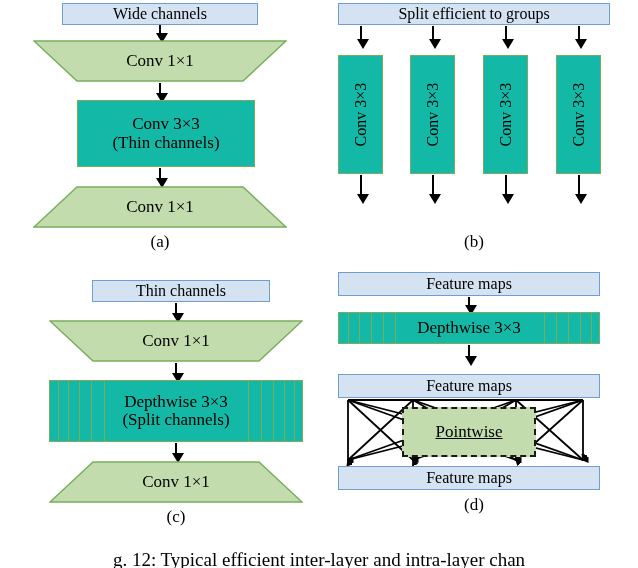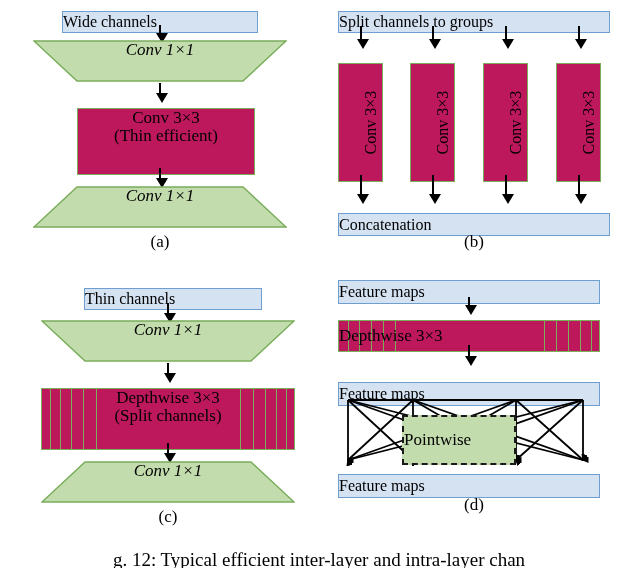--- a/index.html
+++ b/index.html
@@ -22,44 +22,43 @@
     height: 568px;
   }
   .panel { position: absolute; }
 
   
   .box {
     position: absolute;
     box-sizing: border-box;
     display: flex;
     align-items: center;
-    justify-content: flex-start;
+    justify-content: center;
     text-align: center;
     line-height: 1.08;
-    margin-top: 8px;
   }
   .box-blue {
     background: #d4e2f2;
     border: 1px solid #6f9fd0;
   }
   .box-green {
-    background: #be185d;
+    background: #14b8a6;
     border: 1px solid #7aad5b;
   }
   .box-green-dashed {
     background: #c3dcad;
     border: 2px dashed #1a1a1a;
   }
 
   
   .trap {
     position: absolute;
     display: flex;
+    align-items: center;
     justify-content: center;
-    font-style: italic;
   }
   .trap .trap-shape {
     position: absolute;
     left: 0; top: 0;
     width: 100%; height: 100%;
   }
   .trap .trap-label {
     position: relative;
     z-index: 2;
   }
@@ -140,39 +139,39 @@
       <svg class="trap-shape" viewBox="0 0 254 42" preserveAspectRatio="none">
         <polygon points="1,1 253,1 210,41 44,41" fill="#c3dcad" stroke="#7aad5b" stroke-width="1.5"></polygon>
       </svg>
       <span class="trap-label t-body">Conv 1×1</span>
     </div>
 
     <div class="arrow" style="left:159px;top:83px;height:11px;"></div>
 
     <div class="box box-green" style="left:77px;top:100px;width:178px;height:67px;flex-direction:column;">
       <span class="t-body">Conv 3×3</span>
-      <span class="t-body">(Thin efficient)</span>
+      <span class="t-body">(Thin channels)</span>
     </div>
 
     <div class="arrow" style="left:159px;top:168px;height:11px;"></div>
 
     <div class="trap" style="left:33px;top:186px;width:254px;height:42px;">
       <svg class="trap-shape" viewBox="0 0 254 42" preserveAspectRatio="none">
         <polygon points="44,1 210,1 253,41 1,41" fill="#c3dcad" stroke="#7aad5b" stroke-width="1.5"></polygon>
       </svg>
       <span class="trap-label t-body">Conv 1×1</span>
     </div>
 
     <div class="sublabel" style="left:130px;top:232px;">(a)</div>
   </div>
 
   <div class="panel" style="left:320px;top:0;width:318px;height:250px;">
 
     <div class="box box-blue t-head" style="left:18px;top:3px;width:272px;height:22px;">
-      <span>Split channels to groups</span>
+      <span>Split efficient to groups</span>
     </div>
 
     <div class="arrow" style="left:40px;top:26px;height:14px;"></div>
     <div class="arrow" style="left:112px;top:26px;height:14px;"></div>
     <div class="arrow" style="left:185px;top:26px;height:14px;"></div>
     <div class="arrow" style="left:258px;top:26px;height:14px;"></div>
 
     <div class="box box-green" style="left:18px;top:55px;width:45px;height:119px;">
       <span class="t-vert">Conv 3×3</span>
     </div>
@@ -184,28 +183,25 @@
     </div>
     <div class="box box-green" style="left:236px;top:55px;width:45px;height:119px;">
       <span class="t-vert">Conv 3×3</span>
     </div>
 
     <div class="arrow" style="left:40px;top:175px;height:20px;"></div>
     <div class="arrow" style="left:112px;top:175px;height:20px;"></div>
     <div class="arrow" style="left:185px;top:175px;height:20px;"></div>
     <div class="arrow" style="left:258px;top:175px;height:20px;"></div>
 
-    <div class="box box-blue t-head" style="left:18px;top:205px;width:272px;height:23px;">
-      <span>Concatenation</span>
-    </div>
 
     <div class="sublabel" style="left:124px;top:232px;">(b)</div>
   </div>
 
-  <div class="panel" style="left:8px;top:262px;width:320px;height:272px;">
+  <div class="panel" style="left:16px;top:262px;width:320px;height:272px;">
 
     <div class="box box-blue t-head" style="left:76px;top:18px;width:178px;height:22px;">
       <span>Thin channels</span>
     </div>
 
     <div class="arrow" style="left:159px;top:41px;height:11px;"></div>
 
     <div class="trap" style="left:33px;top:58px;width:254px;height:42px;">
       <svg class="trap-shape" viewBox="0 0 254 42" preserveAspectRatio="none">
         <polygon points="1,1 253,1 210,41 44,41" fill="#c3dcad" stroke="#7aad5b" stroke-width="1.5"></polygon>
@@ -299,21 +295,21 @@
         <line x1="178" y1="2" x2="75" y2="62"></line>
         <line x1="245" y1="2" x2="10" y2="62"></line>
         <line x1="245" y1="2" x2="75" y2="62"></line>
       </g>
 
       <g stroke="#000" stroke-width="1.8" fill="none">
         <line x1="10" y1="2" x2="245" y2="2"></line>
       </g>
     </svg>
 
-    <div class="box box-green-dashed t-body" style="left:82px;top:153px;width:114px;height:50px;z-index:5;">
+    <div class="box box-green-dashed t-body" style="left:82px;top:153px;width:134px;height:50px;z-index:5;text-decoration:underline;">
       <span>Pointwise</span>
     </div>
 
     <div class="box box-blue t-head" style="left:18px;top:212px;width:262px;height:24px;">
       <span>Feature maps</span>
     </div>
 
     <div class="sublabel" style="left:124px;top:241px;">(d)</div>
   </div>
 

